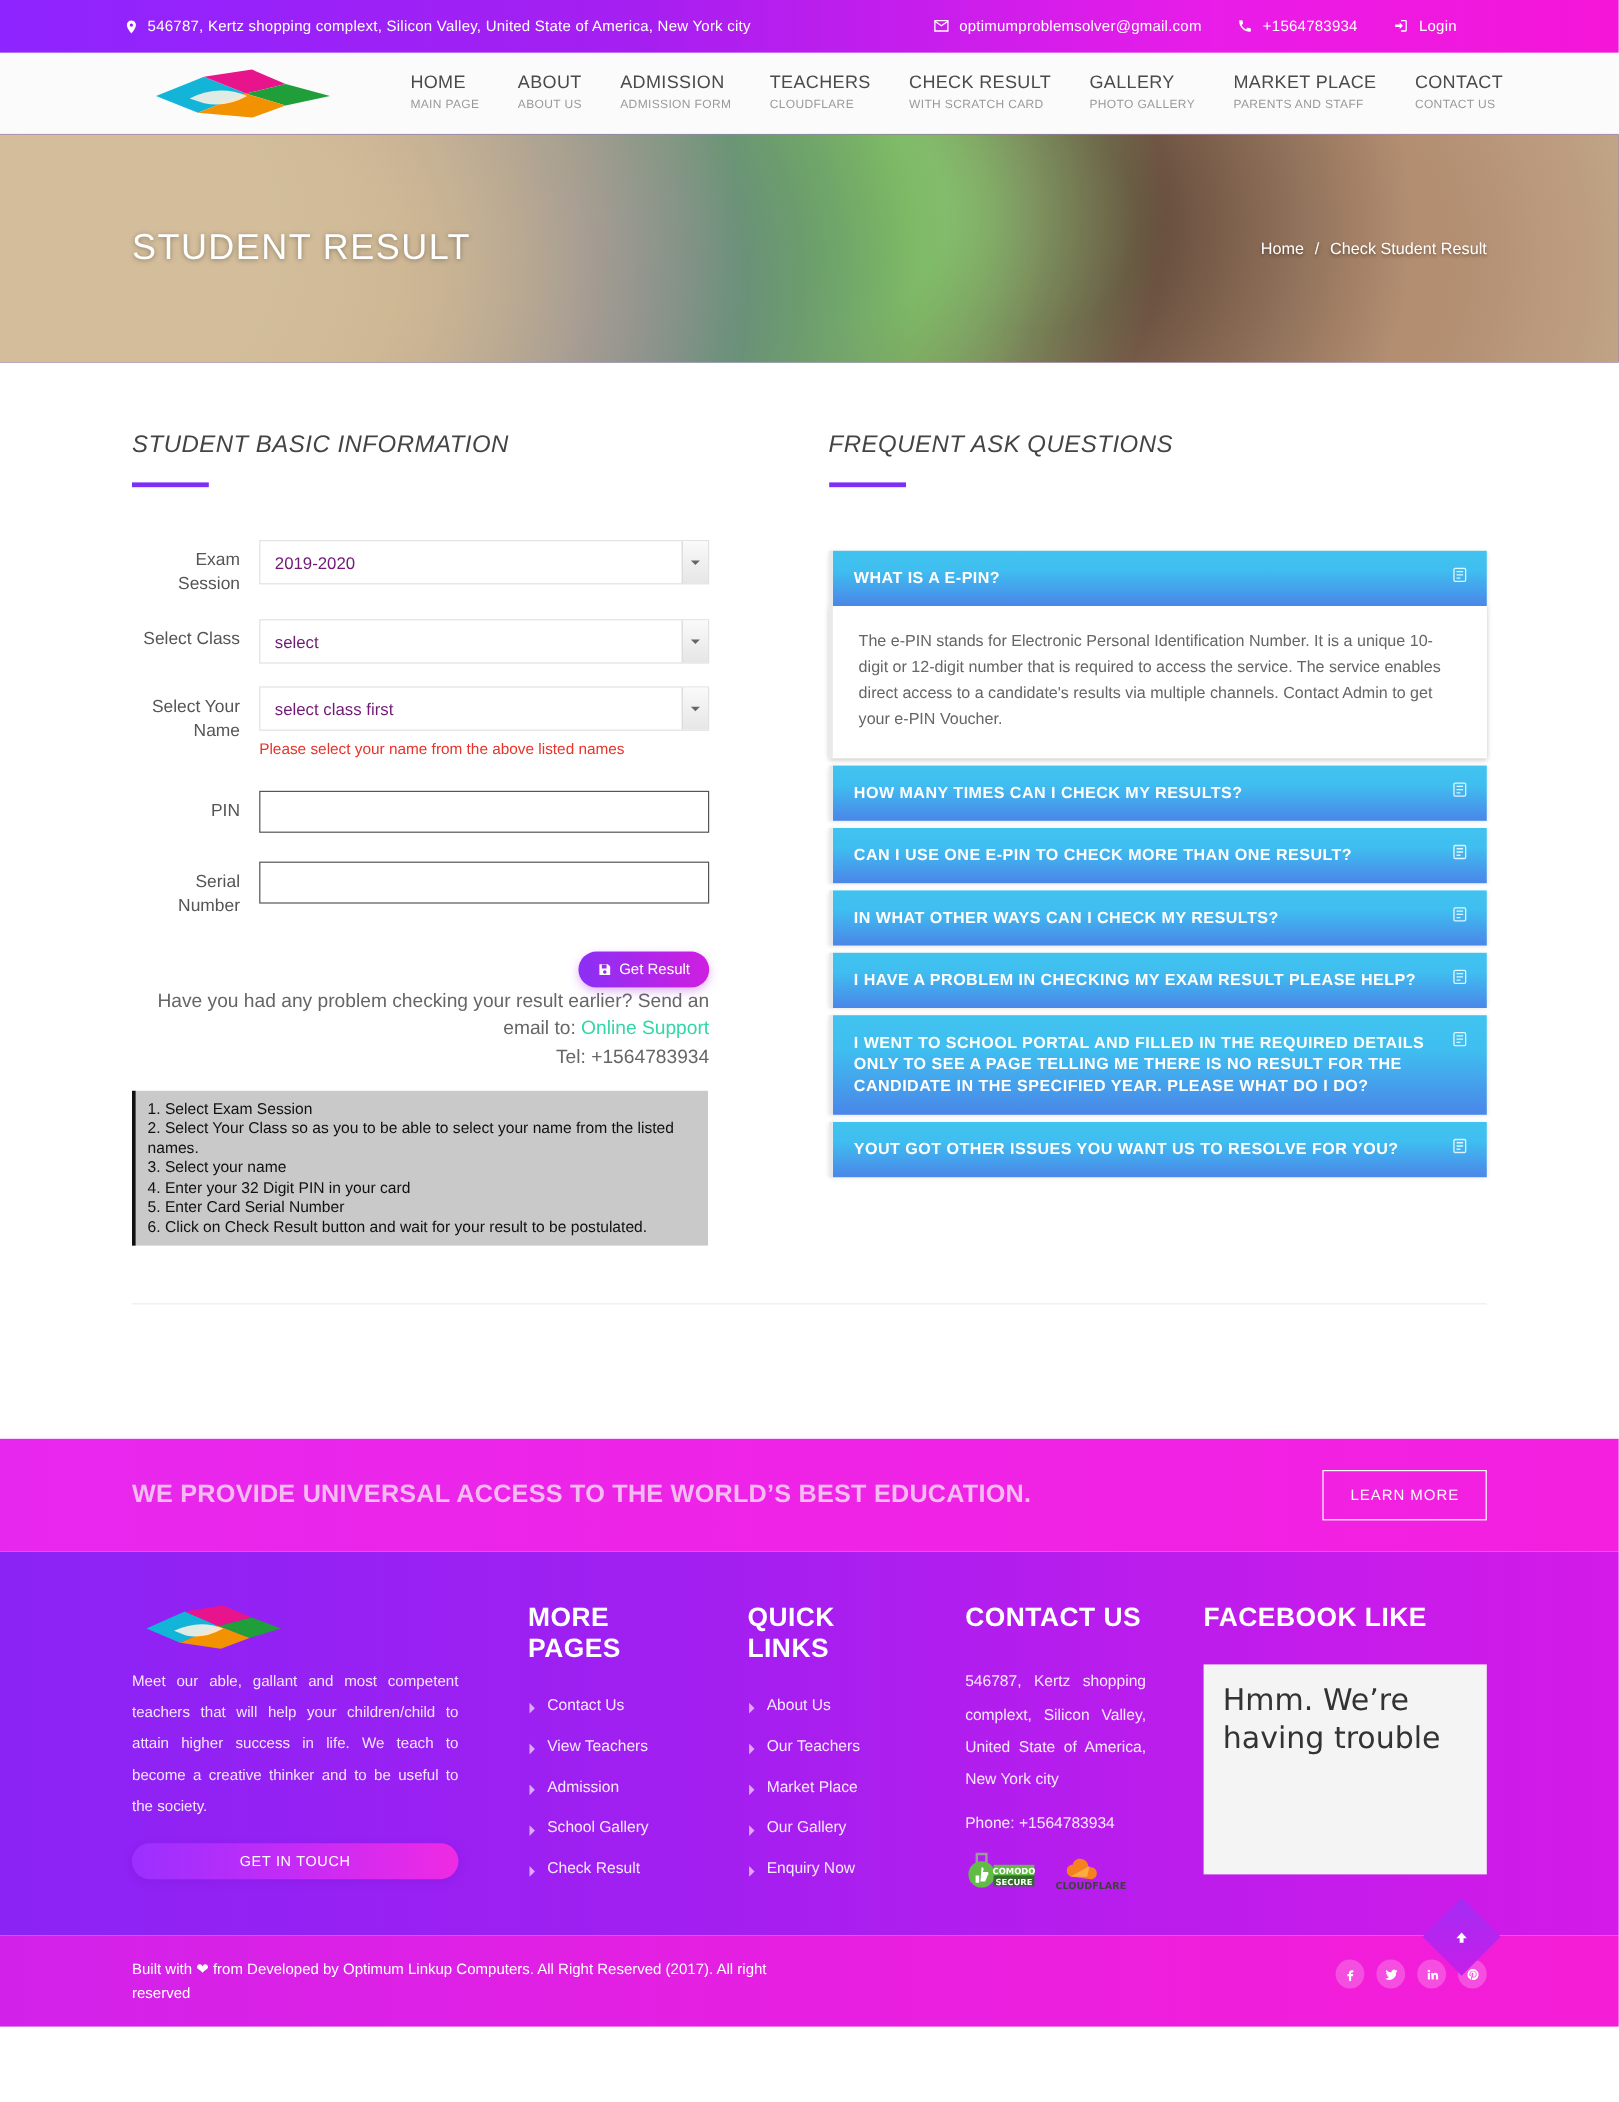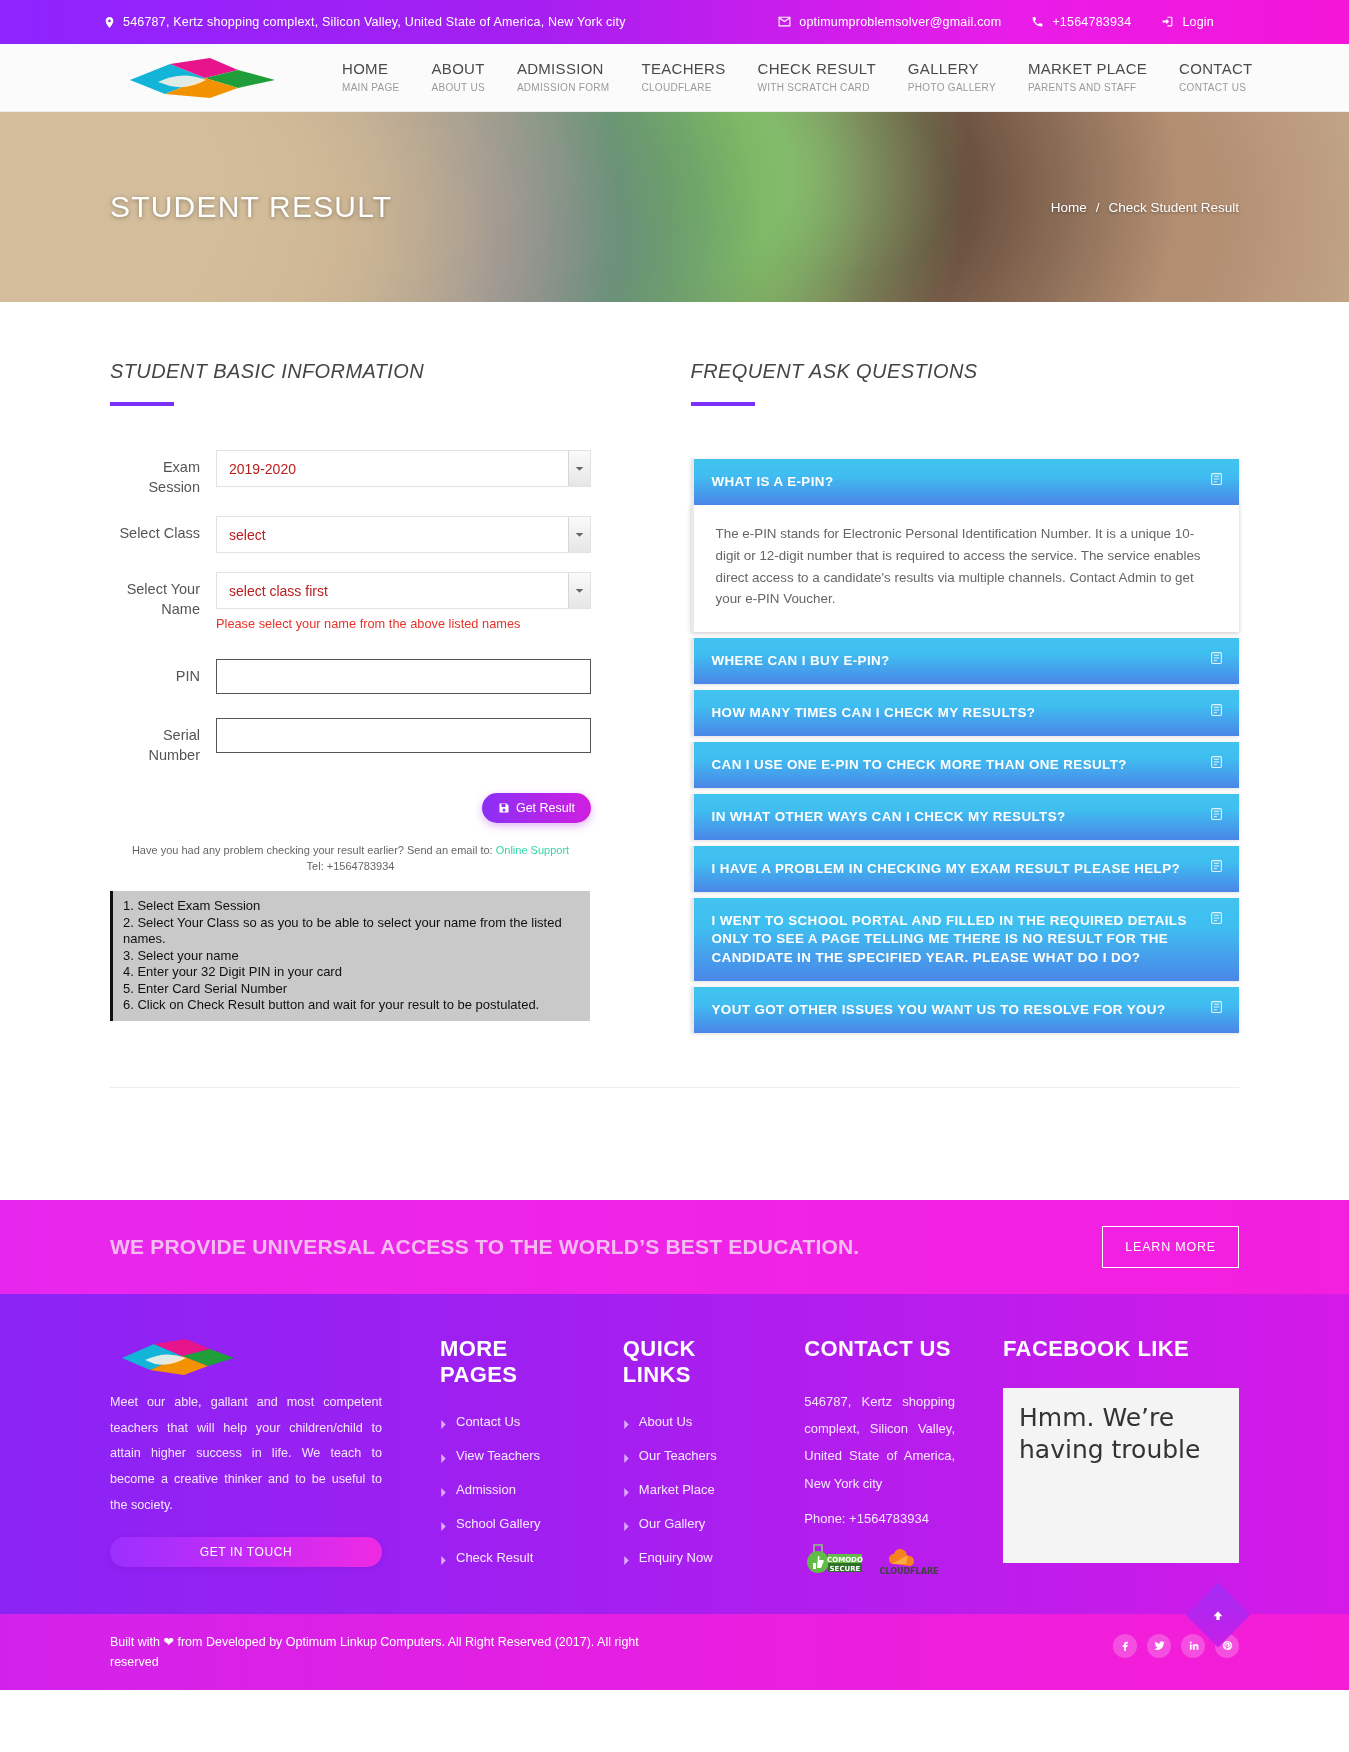--- a/index.html
+++ b/index.html
@@ -119,21 +119,21 @@
   .flabel {
     width: 90px; text-align: right;
     font-size: 14.5px; color: #555; line-height: 1.35;
     padding-top: 8px; margin-right: 16px; flex: none;
   }
   .fctl { flex: 1; position: relative; }
   .sel {
     width: 375px; height: 37px;
     border: 1px solid #e2e2e2; background: #fff;
     display: flex; align-items: center;
-    font-size: 14px; color: #b91c1c;
+    font-size: 14px; color: #701a75;
     padding-left: 12px; cursor: pointer;
     position: relative;
   }
   .sel .arrowbox {
     position: absolute; right: 0; top: 0; bottom: 0; width: 22px;
     background: linear-gradient(#fafafa, #e6e6e6);
     border-left: 1px solid #d6d6d6;
     display:flex; align-items:center; justify-content:center;
   }
   .sel .arrowbox svg { width: 9px; height: 9px; fill: #666; }
@@ -147,22 +147,22 @@
   .btnrow { display: flex; justify-content: flex-end; width: 481px; margin-top: 28px;}
   .getres {
     background: linear-gradient(to right, #8b2ff5, #cf1fe0);
     color: #fff; border: none; border-radius: 18px;
     padding: 8px 16px; font-size: 12.5px; cursor: pointer;
     display: inline-flex; align-items: center; gap: 6px;
     box-shadow: 0 3px 8px rgba(170,40,220,.35);
   }
   .getres .gic svg { width: 12px; height: 12px; fill: #fff; display:block; }
   .helptext {
-    margin-top: 20px; width: 481px; text-align: center;
-    font-size: 11px; color: #666; line-height: 1.45;
+    width: 481px; text-align: right;
+    font-size: 16px; color: #666; line-height: 1.45;
   }
   .helptext a { color: #33d6a6; text-decoration: none; }
   .steps {
     margin-top: 16px; background: #c9c9c9; padding: 7px 10px;
     width: 480px; border-left: 3px solid #111;
   }
   .steps li {
     list-style: none; font-size: 13px; color: #111; line-height: 1.27;
   }
 
@@ -483,31 +483,20 @@
             <span class="toggle">
               <svg viewBox="0 0 24 24">
                   <rect x="3" y="2" width="18" height="20" rx="2" fill="none" stroke="#fff" stroke-width="2"></rect>
                   <path d="M7 7h10M7 12h10M7 17h6" stroke="#fff" stroke-width="2"></path>
                 </svg>
             </span>
           </div>
           <div class="faq-body">The e-PIN stands for Electronic Personal Identification Number. It is a unique 10-digit or 12-digit number that is required to access the service. The service enables direct access to a candidate's results via multiple channels. Contact Admin to get your e-PIN Voucher.</div>
         </div>
 
-        <div class="faq-item">
-          <div class="faq-head">
-            <span>WHERE CAN I BUY E-PIN?</span>
-            <span class="toggle">
-              <svg viewBox="0 0 24 24">
-                  <rect x="3" y="2" width="18" height="20" rx="2" fill="none" stroke="#fff" stroke-width="2"></rect>
-                  <path d="M7 7h10M7 12h10M7 17h6" stroke="#fff" stroke-width="2"></path>
-                </svg>
-            </span>
-          </div>
-        </div>
 
         <div class="faq-item">
           <div class="faq-head">
             <span>HOW MANY TIMES CAN I CHECK MY RESULTS?</span>
             <span class="toggle">
               <svg viewBox="0 0 24 24">
                   <rect x="3" y="2" width="18" height="20" rx="2" fill="none" stroke="#fff" stroke-width="2"></rect>
                   <path d="M7 7h10M7 12h10M7 17h6" stroke="#fff" stroke-width="2"></path>
                 </svg>
             </span>

